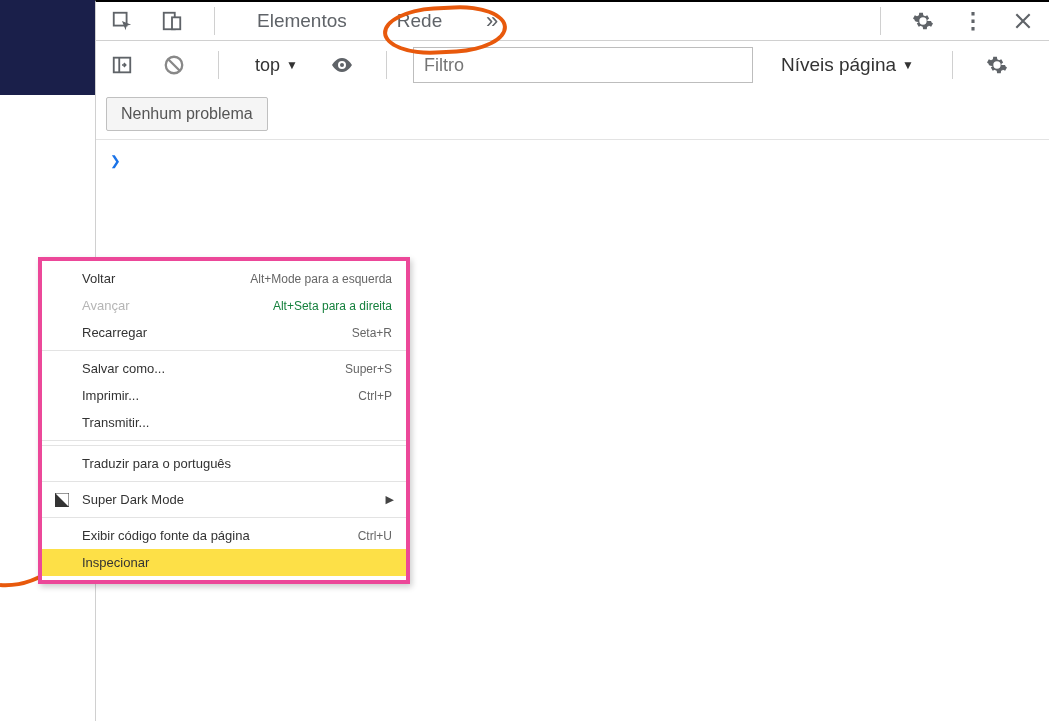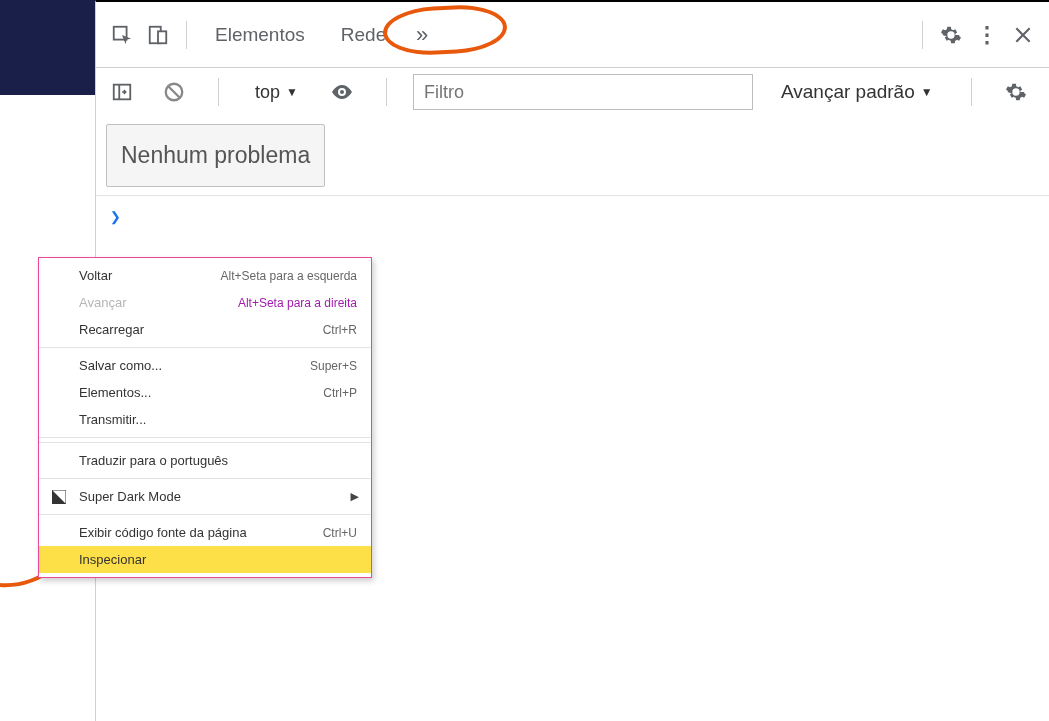--- a/index.html
+++ b/index.html
@@ -22,24 +22,24 @@
 .devtools {
   position: absolute;
   left: 95px; top: 0; right: 0; bottom: 0;
   background: #fff;
   border-left: 1px solid #d0d0d0;
   border-top: 2px solid #000;
 }
 .dt-tabs {
   display: flex;
   align-items: center;
-  height: 66px;
+  height: 39px;
   border-bottom: 1px solid #d0d0d0;
   padding: 0 8px;
-  gap: 0;
+  gap: 14px;
 }
 .dt-icon-btn {
   width: 36px; height: 36px;
   display: flex; align-items: center; justify-content: center;
   color: #5f6368;
   cursor: pointer;
   border-radius: 2px;
 }
 .dt-icon-btn svg { display: block; }
 .vsep {
@@ -103,22 +103,22 @@
   cursor: pointer;
   gap: 6px;
 }
 .issues-row {
   padding: 8px 10px;
 }
 .issues-badge {
   display: inline-block;
   border: 1px solid #c0c0c0;
   background: #f5f5f5;
-  padding: 17px 14px;
-  font-size: 23px;
+  padding: 7px 14px;
+  font-size: 16px;
   color: #555;
   border-radius: 2px;
 }
 .console-body {
   border-top: 1px solid #e3e3e3;
   padding: 10px 14px;
 }
 .prompt {
   color: #1a73e8;
   font-size: 18px;
@@ -139,44 +139,44 @@
 .annot-arrow {
   position: absolute;
   left: 0; top: 555px;
   pointer-events: none;
 }
 
 
 .context-menu {
   position: absolute;
   left: 38px; top: 257px;
-  width: 334px;
+  width: 372px;
   background: #fff;
-  border: 1px solid #ec4899;
+  border: 4px solid #ec4899;
   box-shadow: 2px 3px 6px rgba(0,0,0,0.2);
   font-size: 13px;
   color: #333;
   padding: 4px 0;
 }
 .cm-item {
   display: flex;
   align-items: center;
   height: 27px;
   padding: 0 14px 0 40px;
   cursor: default;
   position: relative;
 }
 .cm-item.disabled { color: #b5b5b5; gap: 11px; }
 .cm-item.hl { background: #fde047; }
 .cm-shortcut {
   margin-left: auto;
   color: #666;
   font-size: 12px;
 }
-.cm-item.disabled .cm-shortcut { color: #a21caf; }
+.cm-item.disabled .cm-shortcut { color: #15803d; }
 .cm-sep {
   height: 1px;
   background: #e3e3e3;
   margin: 4px 0;
 }
 .cm-icon {
   position: absolute;
   left: 12px;
   width: 16px; height: 16px;
   display: flex; align-items: center; justify-content: center;
@@ -248,21 +248,21 @@
     </div>
     <div class="dt-icon-btn">
       <svg width="24" height="24" viewBox="0 0 24 24" fill="#5f6368">
           <path d="M12 5C6 5 2 12 2 12s4 7 10 7 10-7 10-7-4-7-10-7zm0 11a4 4 0 110-8 4 4 0 010 8z"></path>
           <circle cx="12" cy="12" r="2"></circle>
         </svg>
     </div>
     <div class="vsep"></div>
     <input class="filter-input" placeholder="Filtro" style="">
     <div class="levels-btn">
-      <span>Avançar padrão</span>
+      <span>Níveis página</span>
       <span class="tri-down">▼</span>
     </div>
     <div class="vsep"></div>
     <div class="dt-icon-btn">
       <svg width="22" height="22" viewBox="0 0 24 24" fill="#5f6368">
           <path d="M12 8a4 4 0 100 8 4 4 0 000-8zm9 4a7 7 0 01-.1 1.2l2 1.6-2 3.4-2.4-1a7 7 0 01-2 1.2l-.4 2.6h-4l-.4-2.6a7 7 0 01-2-1.2l-2.4 1-2-3.4 2-1.6A7 7 0 013 12a7 7 0 01.1-1.2l-2-1.6 2-3.4 2.4 1a7 7 0 012-1.2L7.9 3h4l.4 2.6a7 7 0 012 1.2l2.4-1 2 3.4-2 1.6c.1.4.1.8.1 1.2z"></path>
         </svg>
     </div>
   </div>
 
@@ -278,37 +278,37 @@
 
 <div class="annot-circle"></div>
 <svg class="annot-arrow" width="70" height="40">
   <path d="M0 30 Q 30 32 55 12" stroke="#e8590c" stroke-width="4" fill="none"></path>
   <path d="M55 12 L46 12 M55 12 L53 22" stroke="#e8590c" stroke-width="4" fill="none"></path>
 </svg>
 
 <div class="context-menu">
   <div class="cm-item">
     <span>Voltar</span>
-    <span class="cm-shortcut">Alt+Seta para a esquerda</span>
+    <span class="cm-shortcut">Alt+Mode para a esquerda</span>
   </div>
   <div class="cm-item disabled">
     <span>Avançar</span>
     <span class="cm-shortcut">Alt+Seta para a direita</span>
   </div>
   <div class="cm-item">
     <span>Recarregar</span>
-    <span class="cm-shortcut">Ctrl+R</span>
+    <span class="cm-shortcut">Seta+R</span>
   </div>
   <div class="cm-sep"></div>
   <div class="cm-item">
     <span>Salvar como...</span>
     <span class="cm-shortcut">Super+S</span>
   </div>
   <div class="cm-item">
-    <span>Elementos...</span>
+    <span>Imprimir...</span>
     <span class="cm-shortcut">Ctrl+P</span>
   </div>
   <div class="cm-item">
     <span>Transmitir...</span>
   </div>
   <div class="cm-sep"></div>
   <div class="cm-sep"></div>
   <div class="cm-item">
     <span>Traduzir para o português</span>
   </div>

